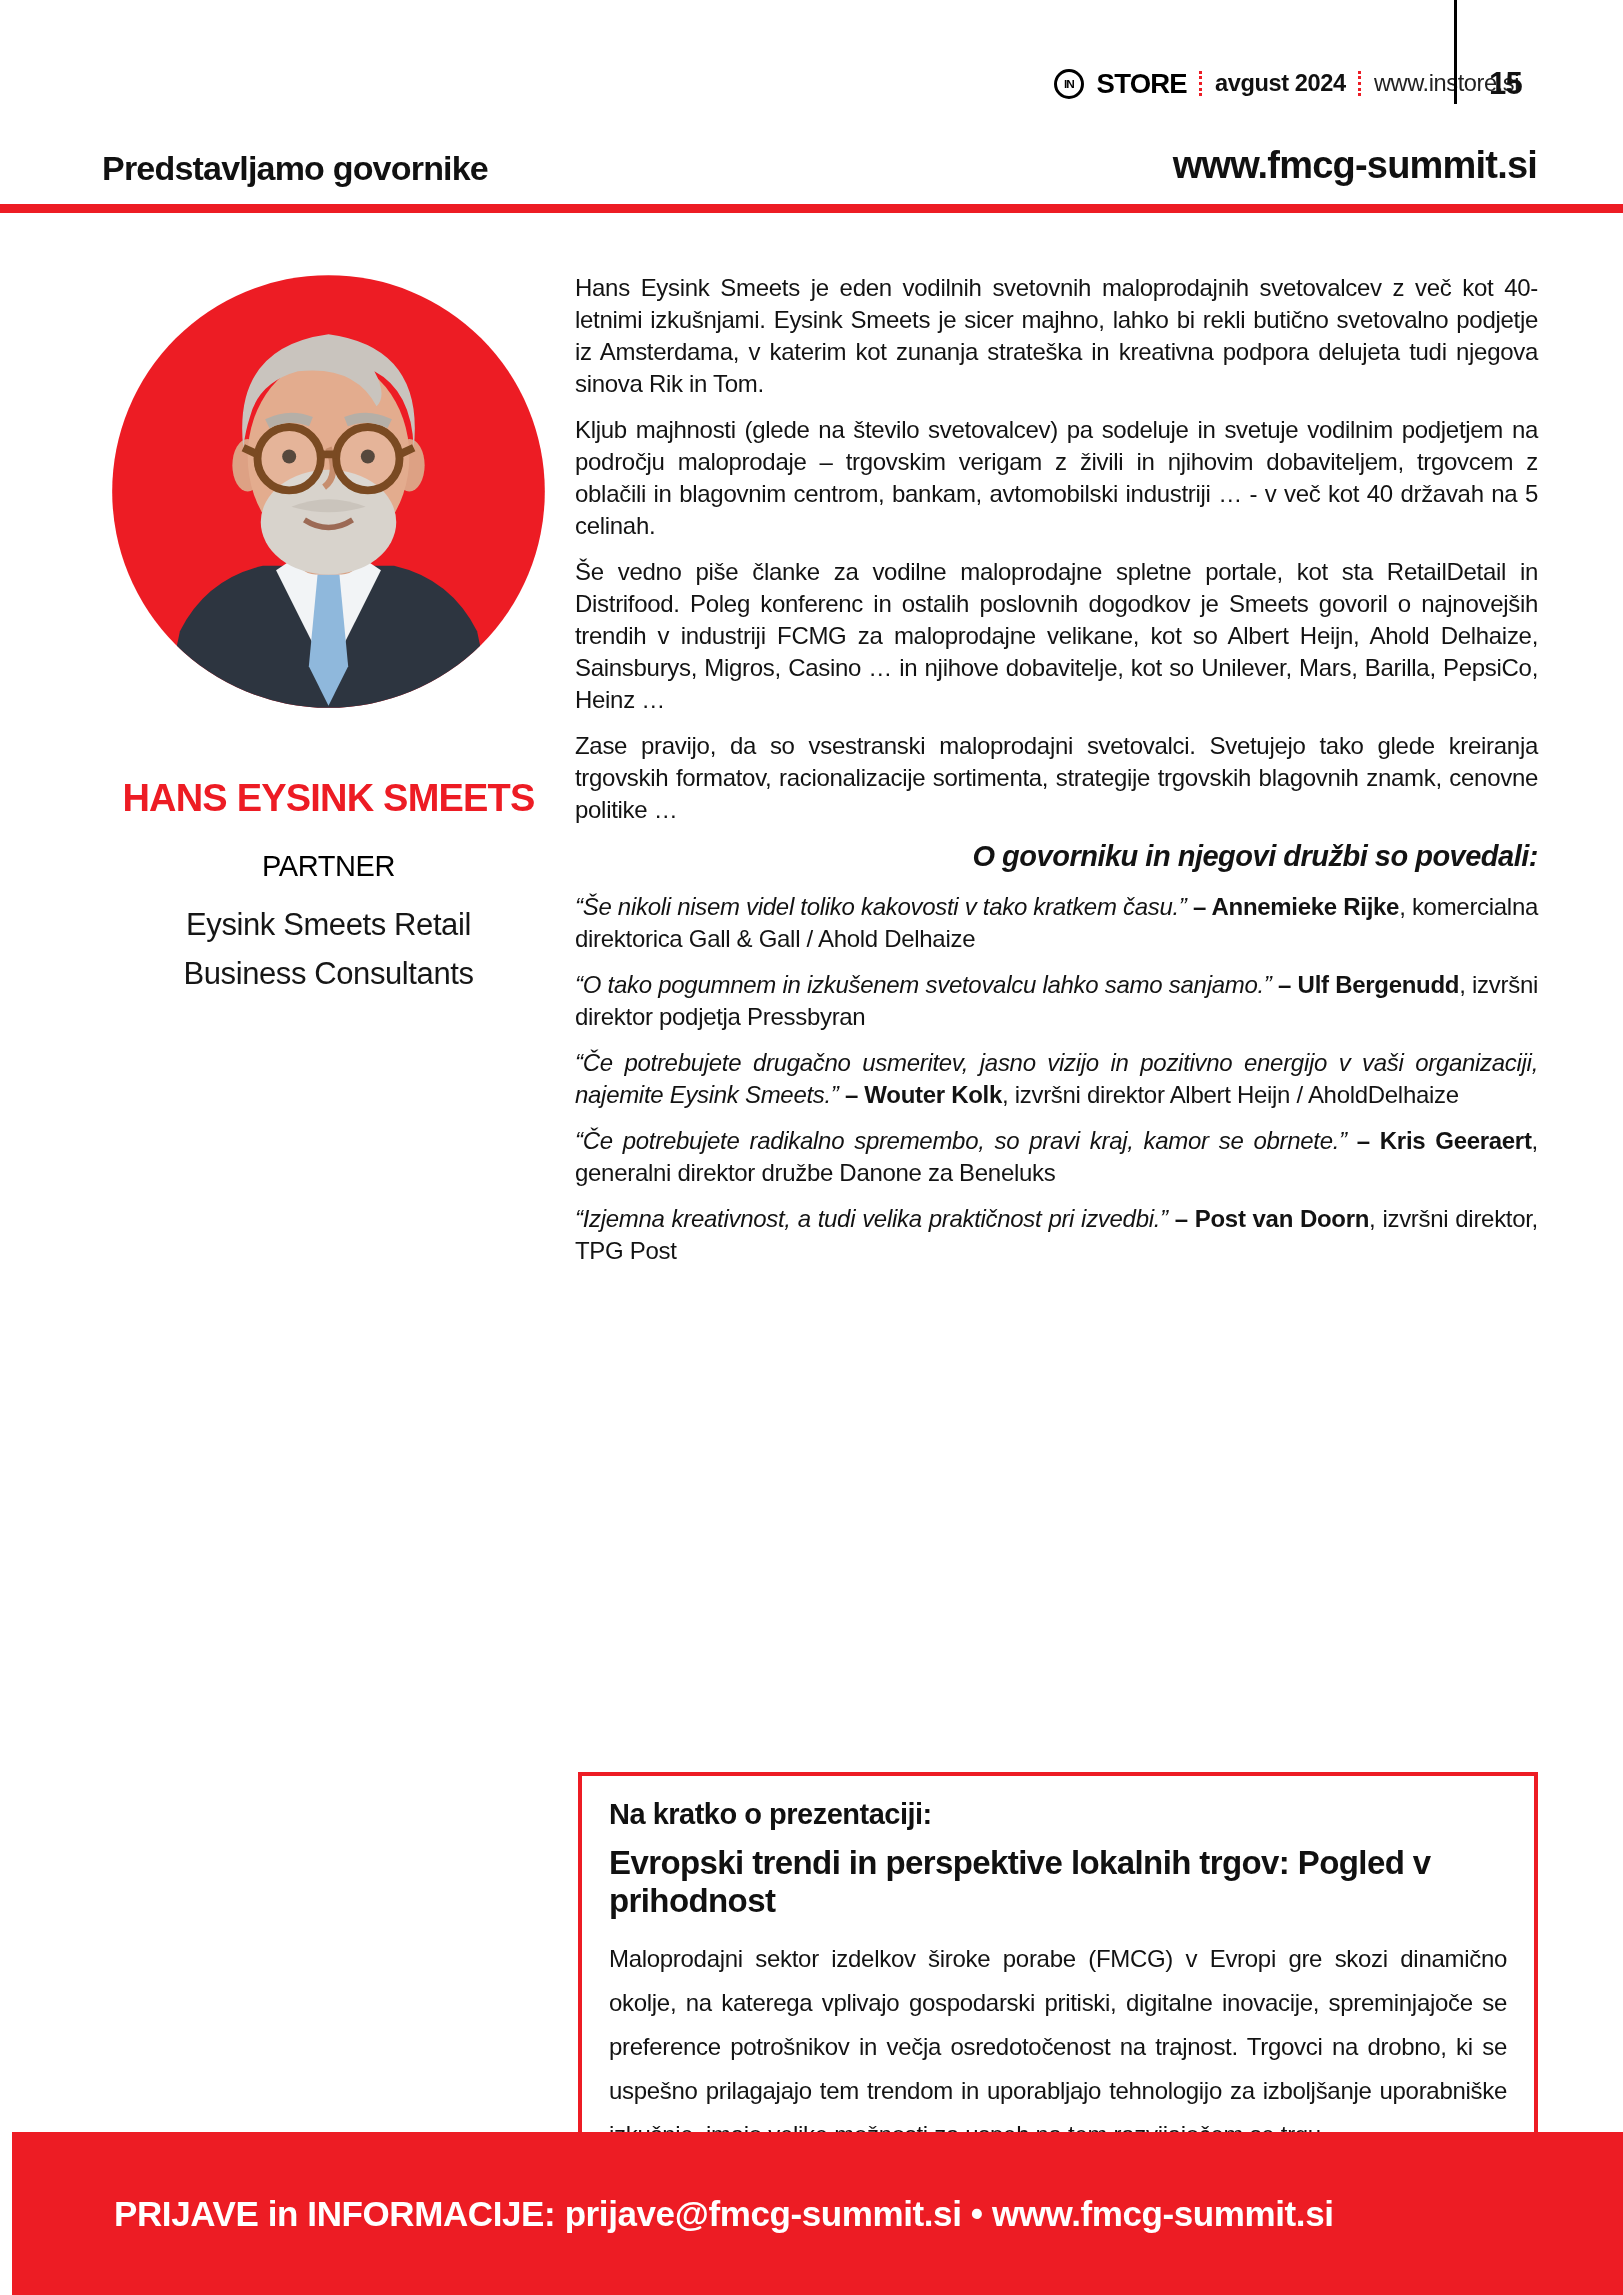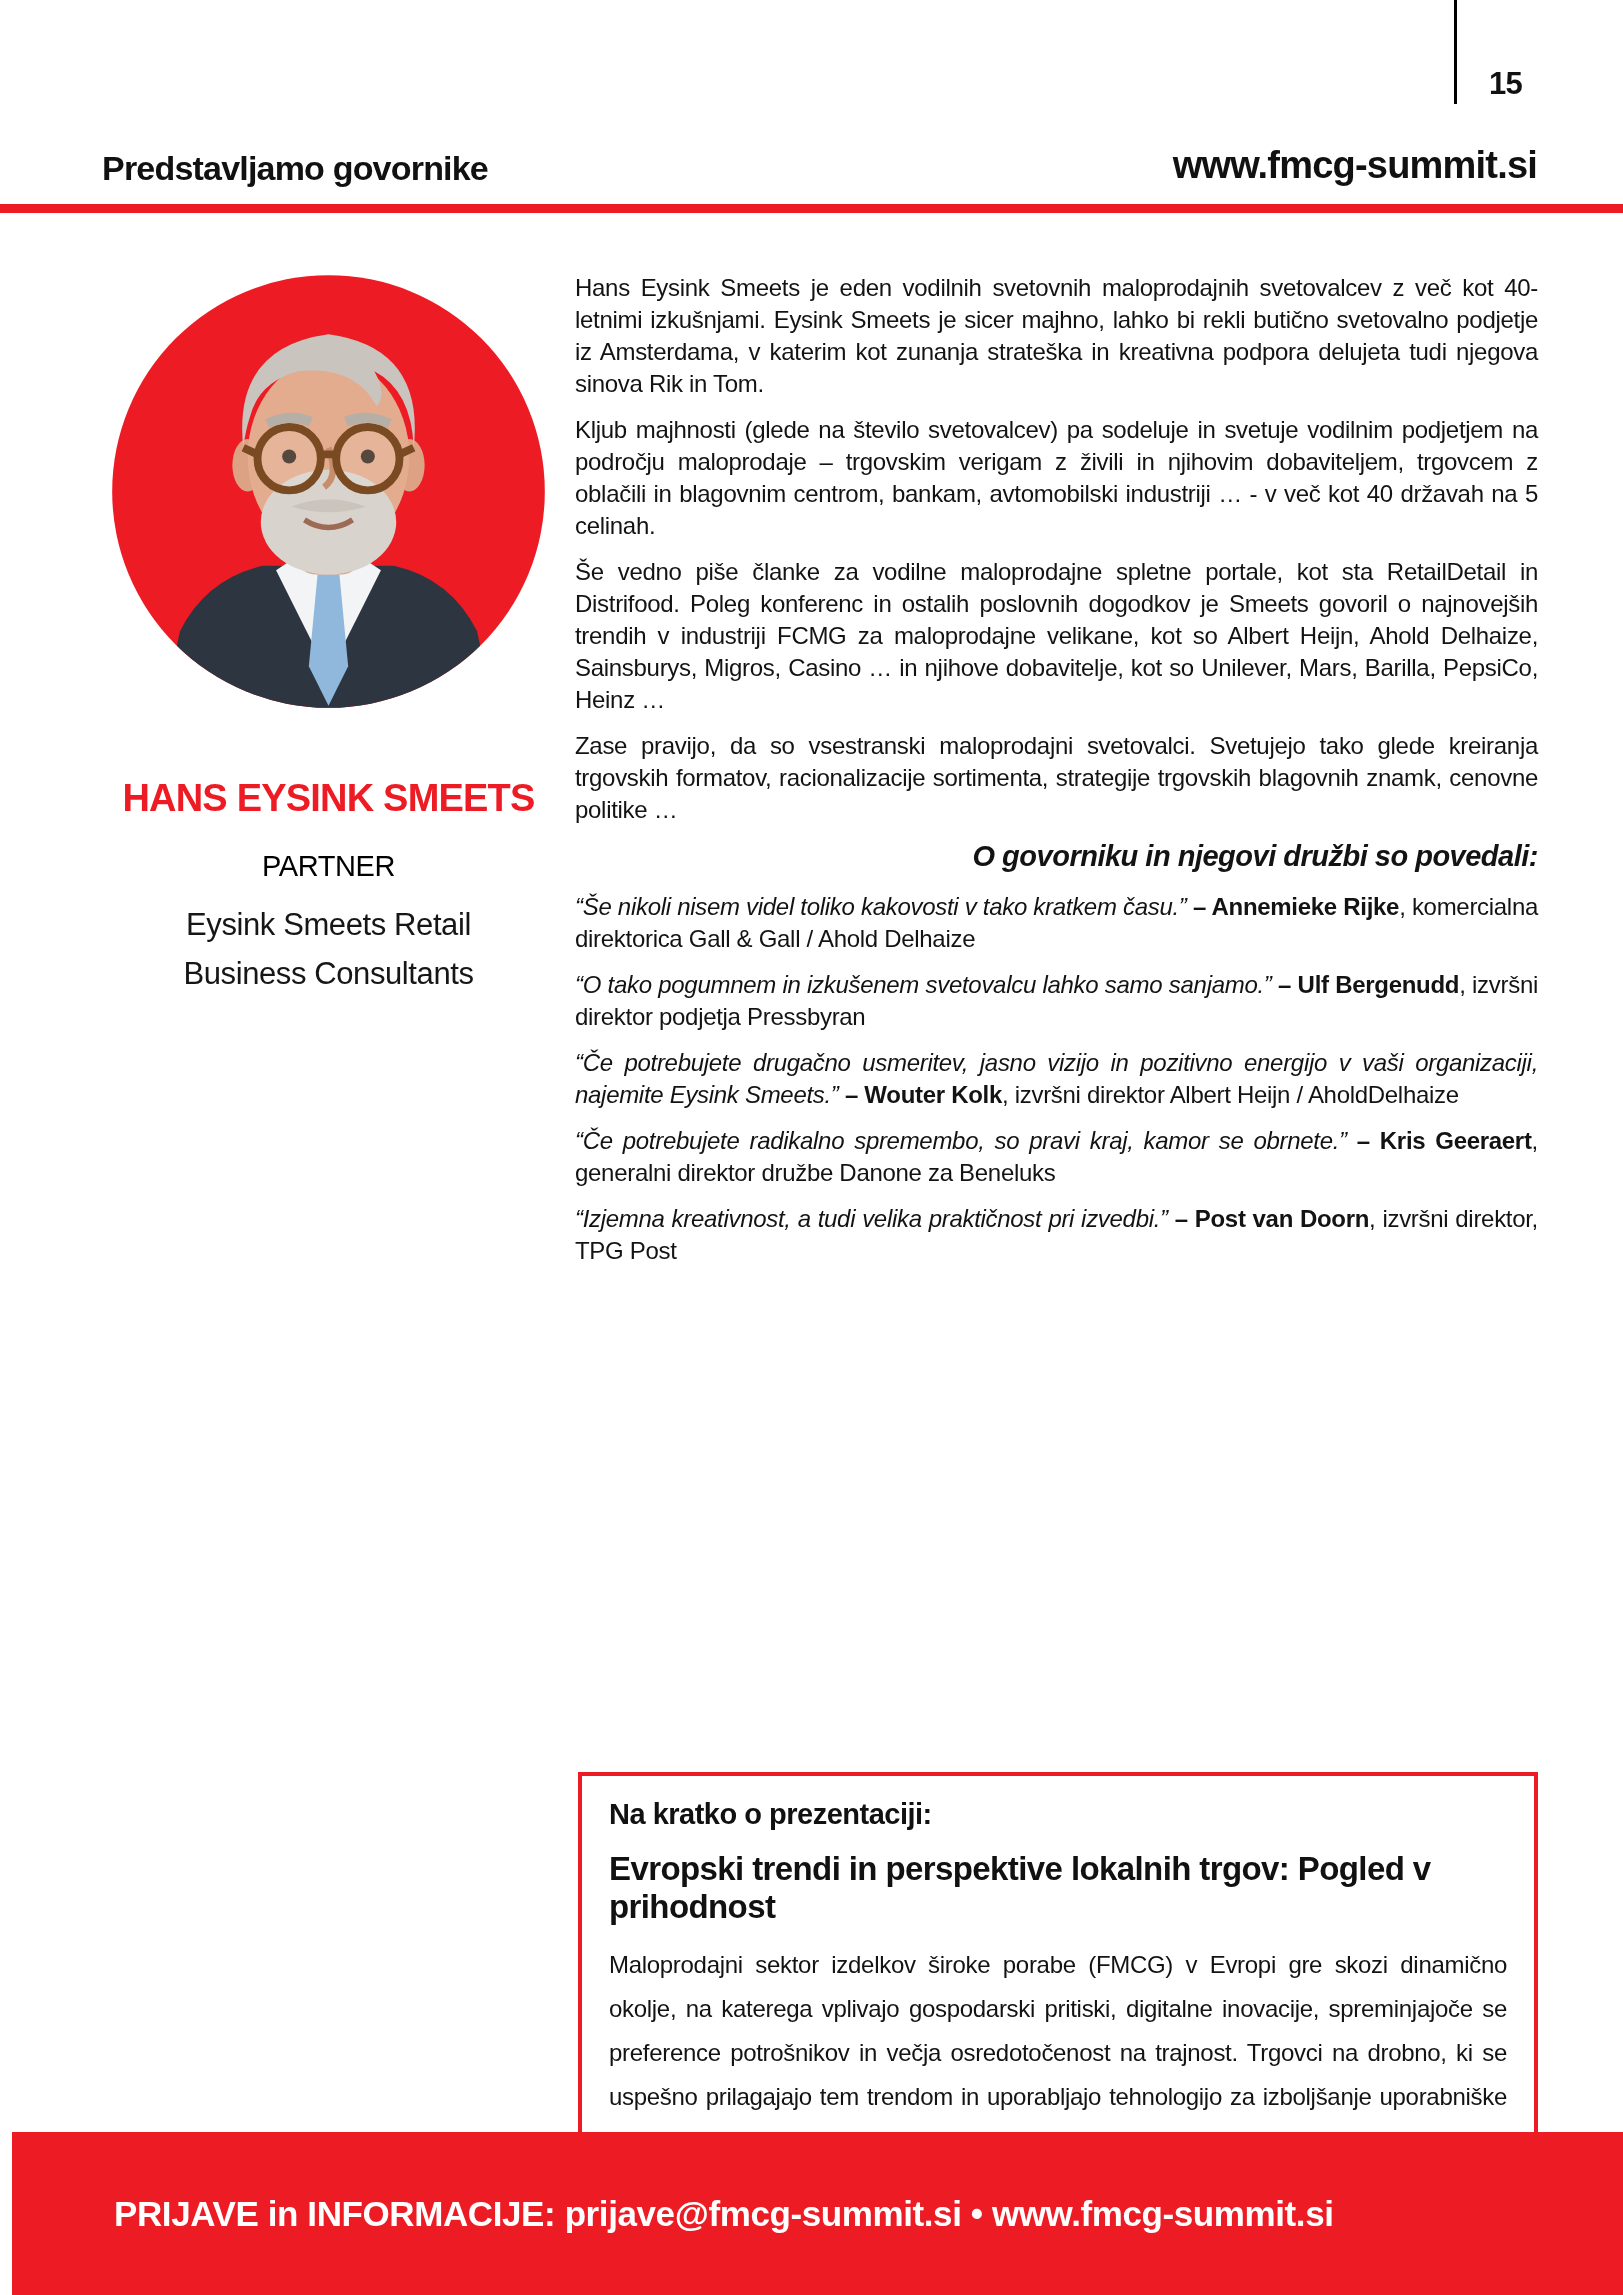--- a/index.html
+++ b/index.html
@@ -42,34 +42,42 @@
     font-size:24px; line-height:32px; letter-spacing:-0.3px; text-align:justify; color:#131313; }
   .bio p { margin-bottom:14px; }
   .quotes-heading { font-size:29px; font-weight:800; letter-spacing:-0.5px;
     margin:10px 0 19px; text-align:right;font-style:italic; }
   .testimonial { margin-bottom:20.4px; }
   .testimonial .q { font-style:italic; }
   .testimonial .n { font-weight:800; }
   
   .pres-box { position:absolute; left:578px; top:1772px; width:960px;
     border:4.7px solid #ed1c24; padding:22px 27px 25px; background:#fff; }
-  .pres-kicker { font-size:29px; font-weight:800; letter-spacing:-0.5px; margin-bottom:19px; }
+  .pres-kicker { font-size:29px; font-weight:800; letter-spacing:-0.5px; margin-bottom:13px; }
   .pres-title { font-size:33px; font-weight:800; letter-spacing:-0.6px; margin-bottom:17.3px; }
   .pres-body { font-size:24px; line-height:44px; letter-spacing:-0.3px;
     text-align:justify; color:#131313; }
   
   .footer { position:absolute; left:12px; bottom:0; width:1623px; height:163px;
     background:#ed1c24; display:flex; align-items:center; padding-left:102px; }
   .footer-text { color:#fff; font-size:35px; font-weight:800; letter-spacing:-0.4px; }
 </style>
 </head>
 <body>
 
 <div class="page">
 
+  <div class="masthead">
+    <span class="logo-circle">IN</span>
+    <span class="logo-text">STORE</span>
+    <span class="dotsep"></span>
+    <span class="issue">avgust 2024</span>
+    <span class="dotsep"></span>
+    <span class="site">www.instore.si</span>
+  </div>
   <div class="corner-line"></div>
   <div class="page-number">15</div>
 
   <div class="section-title">Predstavljamo govornike</div>
   <div class="section-url">www.fmcg-summit.si</div>
   <div class="red-rule"></div>
 
   <div class="photo">
     <svg viewBox="0 0 200 200" aria-hidden="true">
       <defs>

